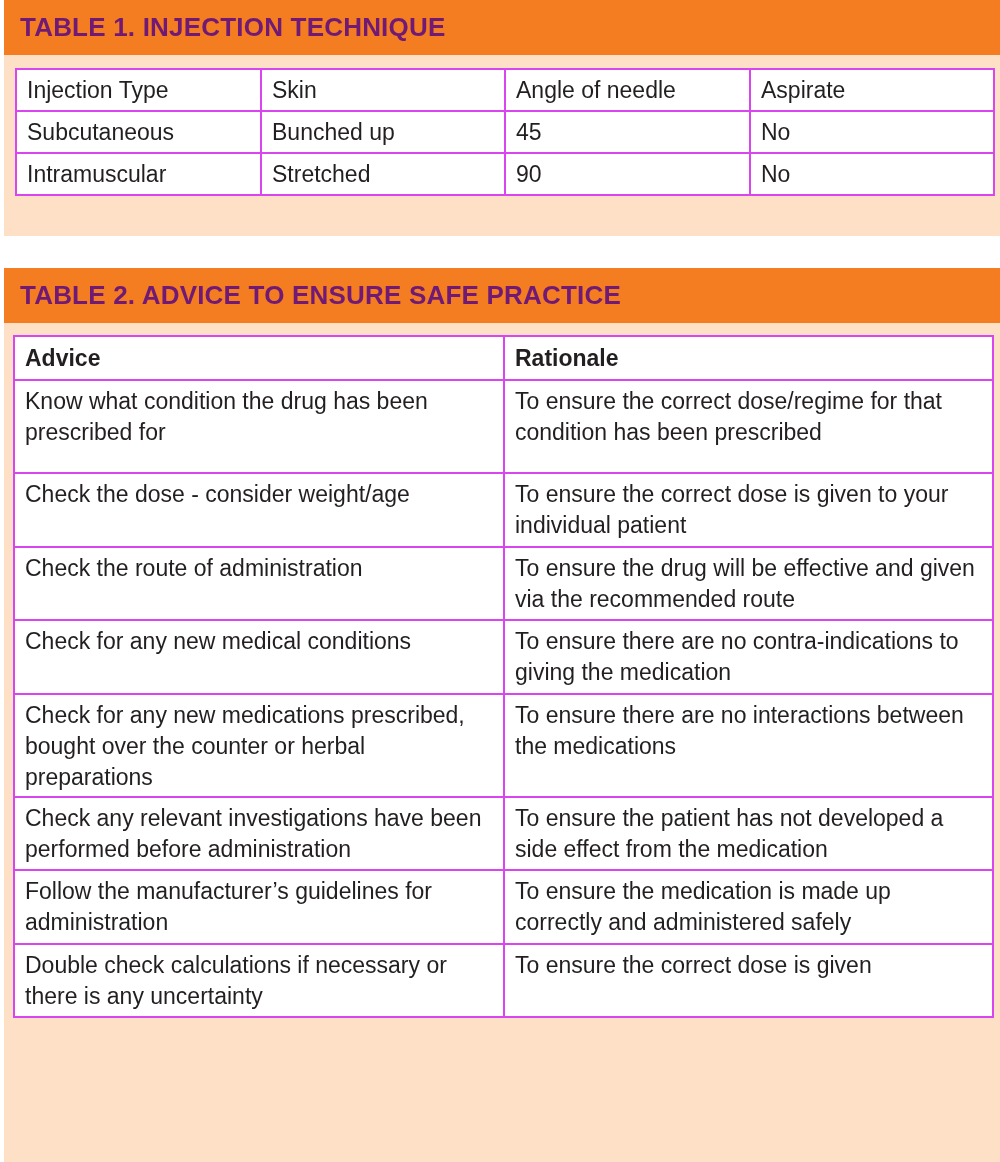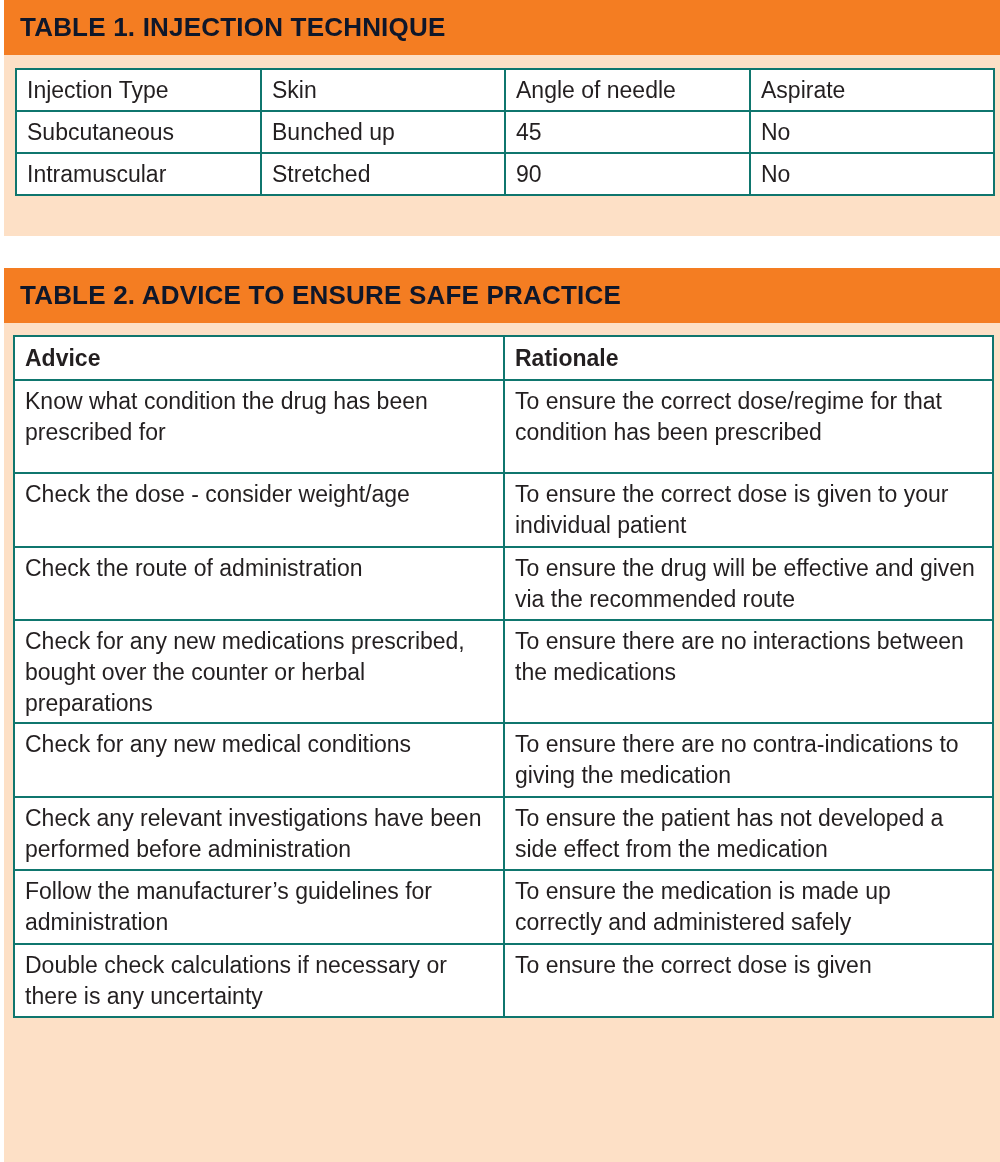--- a/index.html
+++ b/index.html
@@ -1,23 +1,23 @@
 <!DOCTYPE html>
 <html><head>
   <meta charset="utf-8">
   <style>
     html, body { margin: 0; padding: 0; background: #ffffff; }
     body { width: 1000px; height: 1162px; position: relative; overflow: hidden;
            font-family: "Liberation Sans", sans-serif; color: #231f20; }
     .panel { position: absolute; left: 4px; width: 996px; background: #fde0c6; }
-    .panel-header { background: #f47d22; color: #0f172a; font-weight: bold;
+    .panel-header { background: #f47d22; color: #701a75; font-weight: bold;
                     font-size: 26px; letter-spacing: 0.2px; padding-left: 16px;
                     box-sizing: border-box; display: flex; align-items: center; }
     table { border-collapse: collapse; background: #ffffff; position: absolute; table-layout: fixed; }
-    td, th { border: 2px solid #0f766e; text-align: left; vertical-align: top;
+    td, th { border: 2px solid #d946ef; text-align: left; vertical-align: top;
              font-size: 23px; line-height: 31px; padding: 0 10px; box-sizing: border-box; font-weight: normal; margin-top: 10px; }
     th { font-weight: bold; }
     #panel1 { top: 0; height: 236px; }
     #panel1 .panel-header { height: 55px; }
     #t1 { left: 11px; top: 68px; width: 978px; }
     #t1 td { height: 42px; line-height: 40px; padding-top: 0; }
     #panel2 { top: 268px; height: 894px; }
     #panel2 .panel-header { height: 55px; }
     #t2 { left: 9px; top: 67px; width: 979px; }
     #t2 th { height: 42px; line-height: 42px; }
@@ -75,27 +75,27 @@
       <td>To ensure the correct dose/regime for that condition has been prescribed</td>
     </tr>
     <tr style="height:74px">
       <td>Check the dose - consider weight/age</td>
       <td>To ensure the correct dose is given to your individual patient</td>
     </tr>
     <tr style="height:73px">
       <td>Check the route of administration</td>
       <td>To ensure the drug will be effective and given via the recommended route</td>
     </tr>
+    <tr style="height:74px">
+      <td>Check for any new medical conditions</td>
+      <td>To ensure there are no contra-indications to giving the medication</td>
+    </tr>
     <tr style="height:103px">
       <td>Check for any new medications prescribed, bought over the counter or herbal preparations</td>
       <td>To ensure there are no interactions between the medications</td>
-    </tr>
-    <tr style="height:74px">
-      <td>Check for any new medical conditions</td>
-      <td>To ensure there are no contra-indications to giving the medication</td>
     </tr>
     <tr style="height:73px">
       <td>Check any relevant investigations have been performed before administration</td>
       <td>To ensure the patient has not developed a side effect from the medication</td>
     </tr>
     <tr style="height:74px">
       <td>Follow the manufacturer’s guidelines for administration</td>
       <td>To ensure the medication is made up correctly and administered safely</td>
     </tr>
     <tr style="height:73px">

